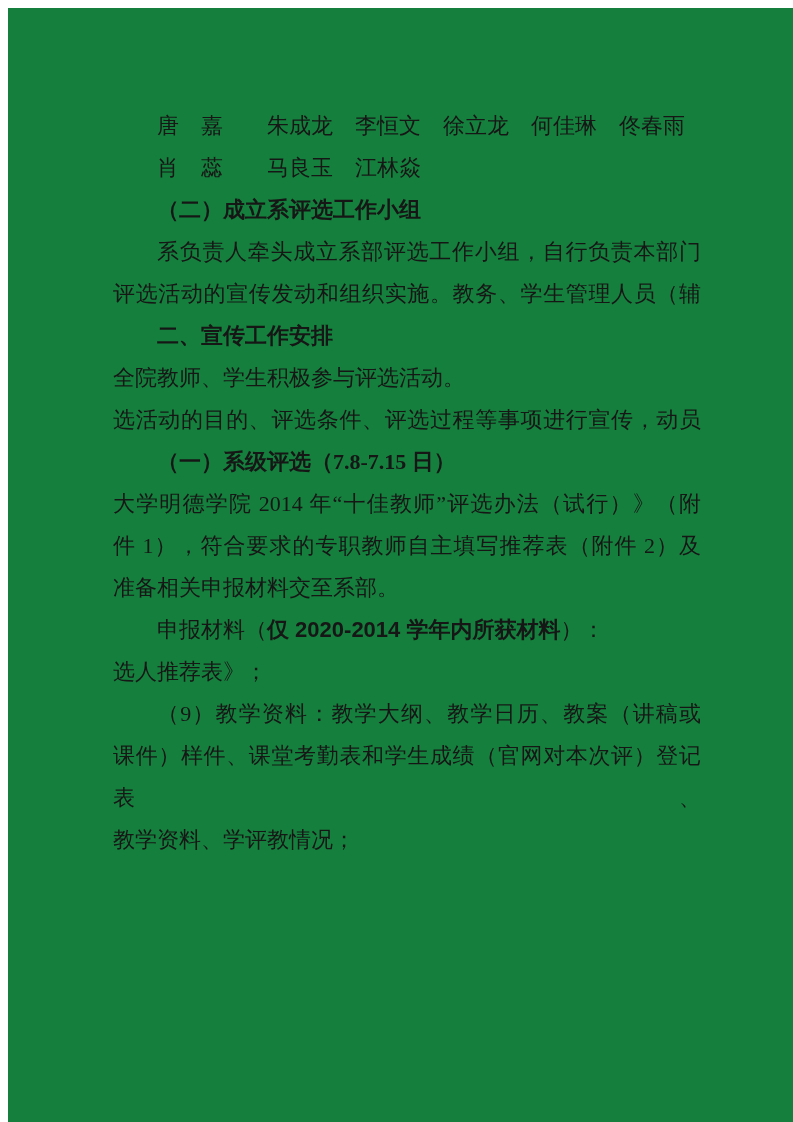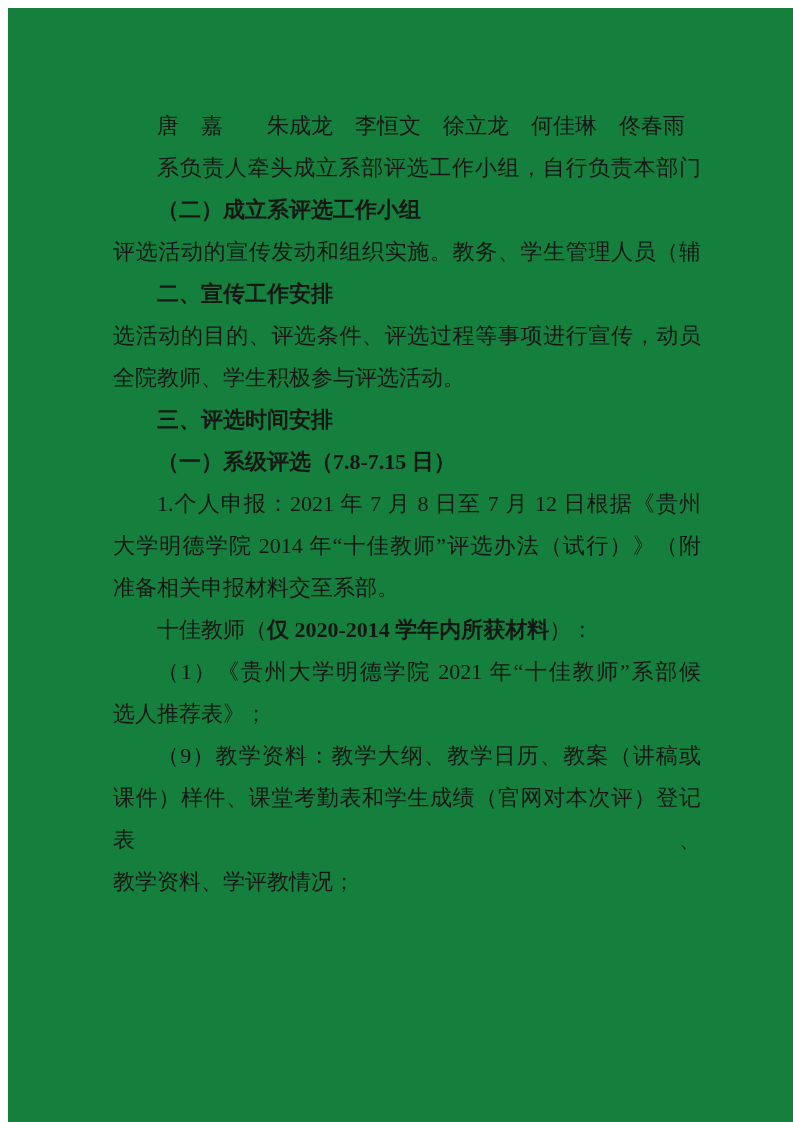--- a/index.html
+++ b/index.html
@@ -28,53 +28,52 @@
   .indent {
     text-indent: 2em;
   }
   .fill {
     text-align: justify;
     text-align-last: justify;
     text-justify: inter-ideograph;
   }
   .hei {
     font-weight: bold;
-    font-family: Liberation Serif, serif;
+    font-family: Liberation Sans, sans-serif;
   }
   .kai {
     font-weight: bold;
   }
 </style>
 </head>
 <body>
 
 <div class="page">
 
   <div class="line indent">唐　嘉　　朱成龙　李恒文　徐立龙　何佳琳　佟春雨</div>
+  <div class="line indent">肖　蕊　　马良玉　江林焱</div>
+
+  <div class="line indent kai">（二）成立系评选工作小组</div>
 
   <div class="line indent fill">系负责人牵头成立系部评选工作小组，自行负责本部门</div>
-
-  <div class="line indent kai">（二）成立系评选工作小组</div>
   <div class="line fill">评选活动的宣传发动和组织实施。教务、学生管理人员（辅</div>
 
   <div class="line indent hei">二、宣传工作安排</div>
 
+  <div class="line">全院教师、学生积极参与评选活动。</div>
   <div class="line fill">选活动的目的、评选条件、评选过程等事项进行宣传，动员</div>
-  <div class="line">全院教师、学生积极参与评选活动。</div>
 
-  <div class="line indent hei">三、评选时间安排</div>
 
   <div class="line indent kai">（一）系级评选（7.8-7.15 日）</div>
 
-  <div class="line indent fill">1.个人申报：2021 年 7 月 8 日至 7 月 12 日根据《贵州</div>
   <div class="line fill">大学明德学院 2014 年“十佳教师”评选办法（试行）》（附</div>
+  <div class="line fill">件 1），符合要求的专职教师自主填写推荐表（附件 2）及</div>
   <div class="line">准备相关申报材料交至系部。</div>
 
-  <div class="line indent"><span>十佳教师（</span><span class="hei">仅 2020-2014 学年内所获材料</span><span>）：</span></div>
+  <div class="line indent"><span>申报材料（</span><span class="hei">仅 2020-2014 学年内所获材料</span><span>）：</span></div>
 
-  <div class="line indent fill">（1）《贵州大学明德学院 2021 年“十佳教师”系部候</div>
   <div class="line">选人推荐表》；</div>
 
   <div class="line indent fill">（9）教学资料：教学大纲、教学日历、教案（讲稿或</div>
   <div class="line fill">课件）样件、课堂考勤表和学生成绩（官网对本次评）登记表、</div>
   <div class="line">教学资料、学评教情况；</div>
 
 </div>
 
 </body></html>

